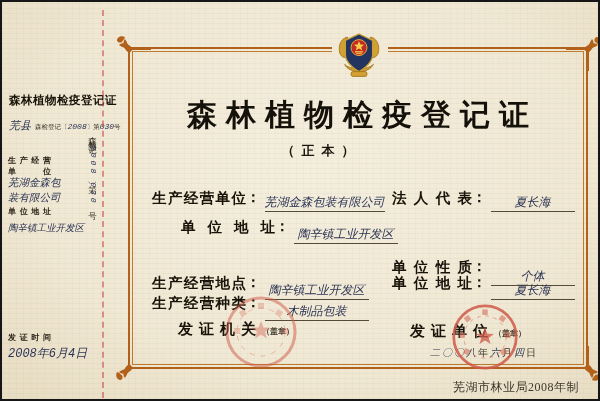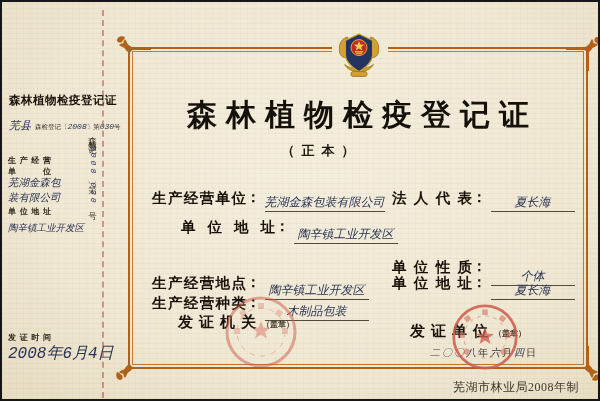--- a/index.html
+++ b/index.html
@@ -48,21 +48,21 @@
     <div class="abs" style="left:6px;top:153px;">
       <span class="jl stub-label" style="width:44px;">生产经营单位</span>
       <span class="hand stub-hand" style="display:inline-block;width:58px;vertical-align:top;position:relative;top:-1px;">芜湖金森包装有限公司</span>
     </div>
     <div class="abs" style="left:6px;top:197px;">
       <span class="jl stub-label" style="width:44px;">单位地址</span>
       <span class="hand" style="font-size:9.5px;white-space:nowrap;">陶辛镇工业开发区</span>
     </div>
     <div class="abs" style="left:6px;top:323px;">
       <span class="jl stub-label" style="width:44px;">发证时间</span>
-      <span class="hand" style="font-size:16px;white-space:nowrap;">2008年6月4日</span>
+      <span class="hand" style="font-size:12px;white-space:nowrap;">2008年6月4日</span>
     </div>
   </div>
 
   <div class="abs perf"></div>
 
   <div class="abs vtext" style="left:85px;top:128px;height:250px;">
     <span>森检登记〔</span><span class="hand" style="font-size:8px;">2008</span><span>〕第</span><span class="hand" style="font-size:8px;">030</span><span>号</span>
   </div>
 
   <div class="abs" id="frame"></div>
@@ -160,21 +160,21 @@
   </div>
   <div class="abs row-r" style="top:243px;">
     <span class="jl flabel label" style="width:80px;">单位性质</span><span class="label flabel">：</span>
     <span class="hand fvalue uline" style="min-width:84px;top:9px;margin-top:14px;">个体</span>
   </div>
   <div class="abs row-r" style="top:271px;">
     <span class="jl flabel label" style="width:80px;">单位地址</span><span class="label flabel">：</span>
     <span class="hand fvalue uline" style="min-width:84px;top:7px;">夏长海</span>
   </div>
 
-  <div class="abs" style="left:176px;top:311px;white-space:nowrap;text-align:right;">
+  <div class="abs" style="left:176px;top:318px;white-space:nowrap;text-align:right;">
     <span class="label" style="font-size:15px;letter-spacing:6px;">发证机关</span><span class="label" style="font-size:8px;color:#4a4234;">（盖章）</span>
   </div>
   <div class="abs" style="left:428px;top:344px;white-space:nowrap;font-size:10px;color:#3c352a;letter-spacing:2px;">
     <span class="hand" style="font-size:10px;">二〇〇八</span><span>年</span><span class="hand" style="font-size:10px;">六</span><span>月</span><span class="hand" style="font-size:10px;">四</span><span>日</span>
   </div>
   <div class="abs" style="left:408px;top:320px;white-space:nowrap;">
     <span class="label" style="font-size:15px;letter-spacing:6px;">发证单位</span><span class="label" style="font-size:8px;color:#4a4234;">（盖章）</span>
   </div>
 
   <svg class="abs seal" style="left:222px;top:293px;opacity:0.5;" width="74" height="74" viewBox="0 0 74 74">

